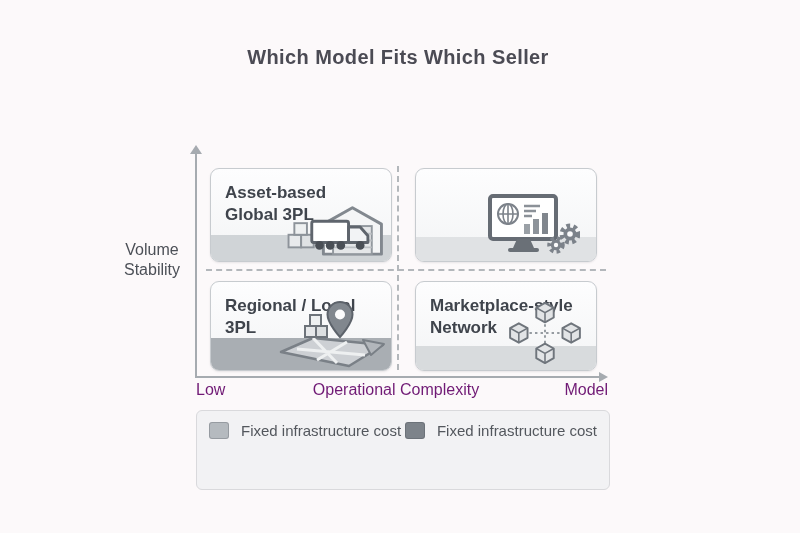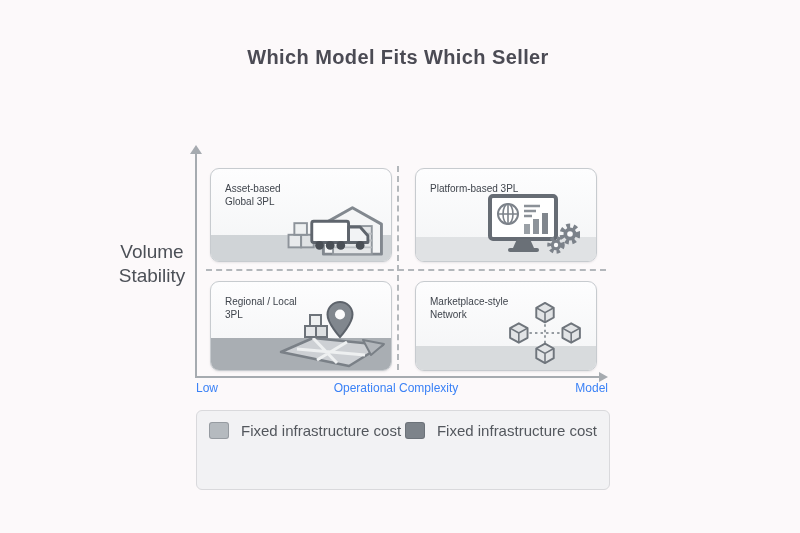--- a/index.html
+++ b/index.html
@@ -16,41 +16,41 @@
                border-bottom:9px solid #a6abb0;}
   .x-axis-line{position:absolute;left:196px;top:376px;width:404px;height:2px;background:#a6abb0;}
   .x-axis-head{position:absolute;left:599px;top:372px;width:0;height:0;
                border-top:5px solid transparent;border-bottom:5px solid transparent;
                border-left:9px solid #a6abb0;}
 
   .dash-v{position:absolute;left:397px;top:166px;height:204px;width:0;border-left:2px dashed #b3b7bb;}
   .dash-h{position:absolute;left:206px;top:269px;width:400px;height:0;border-top:2px dashed #b3b7bb;}
 
   .y-label{position:absolute;left:112px;top:240px;width:80px;text-align:center;
-           font-size:19px;line-height:1.25;color:#4c5057;font-weight:400;}
+           font-size:16px;line-height:1.25;color:#4c5057;font-weight:400;}
 
   .x-labels{position:absolute;left:196px;top:381px;width:412px;height:20px;
-            font-size:12px;color:#3b82f6;text-decoration:underline;}
+            font-size:16px;color:#701a75;text-decoration:underline;}
   .x-min{position:absolute;left:0;top:0;}
   .x-name{position:absolute;left:0;right:12px;top:0;text-align:center;}
   .x-max{position:absolute;right:0;top:0;}
 
   
   .card{position:absolute;width:180px;border:1px solid #c7cbcf;border-radius:9px;
         background:linear-gradient(#fdfdfe,#f3f4f5);box-shadow:0 1px 2px rgba(80,85,90,.12);
         overflow:hidden;}
   .card.tl{left:210px;top:168px;height:92px;}
   .card.tr{left:415px;top:168px;height:92px;}
   .card.bl{left:210px;top:281px;height:88px;}
   .card.br{left:415px;top:281px;height:88px;}
   .card-band{position:absolute;left:0;right:0;bottom:0;}
   .tl .card-band{height:26px;} .tr .card-band{height:24px;}
   .bl .card-band{height:32px;} .br .card-band{height:24px;}
   .card-label{position:relative;z-index:2;padding:13px 4px 0 14px;
-              font-size:10px;font-weight:400;color:#3f444c;line-height:1.32;}
+              font-size:17px;font-weight:700;color:#3f444c;line-height:1.32;}
   .card-icon{position:absolute;z-index:3;}
   .tl .card-icon{right:5px;bottom:3px;width:102px;height:60px;}
   .tr .card-icon{right:16px;bottom:5px;width:100px;height:62px;}
   .bl .card-icon{right:3px;bottom:2px;width:112px;height:68px;}
   .br .card-icon{right:8px;bottom:5px;width:86px;height:64px;}
 
   
   .legend{position:absolute;left:196px;top:410px;width:414px;height:80px;
           background:#f2f2f4;border:1px solid #d9d9dc;border-radius:6px;
           box-sizing:border-box;padding:9px 12px;display:flex;flex-direction:row;justify-content:space-between;}
@@ -94,23 +94,20 @@
       <path d="M66 30 h12 l8 9 v7 h-20 z" fill="#f2f3f5" stroke="#5f656d" stroke-width="3" stroke-linejoin="round"></path>
       <circle cx="36" cy="49" r="4.5" fill="#4a4f56"></circle>
       <circle cx="47" cy="49" r="4.5" fill="#4a4f56"></circle>
       <circle cx="58" cy="49" r="4.5" fill="#4a4f56"></circle>
       <circle cx="78" cy="49" r="4.5" fill="#4a4f56"></circle>
     </svg>
   </div>
 
   <div class="card tr">
     <div class="card-band" style="background: rgb(224, 226, 228);"></div>
-    <div class="card-label">
-      <span>Platform-based 3PL</span>
-    </div>
     <svg class="card-icon" viewBox="0 0 100 62">
       <rect x="10" y="2" width="66" height="43" rx="3" fill="#ffffff" stroke="#666c74" stroke-width="4"></rect>
       <circle cx="28" cy="20" r="10" fill="none" stroke="#7c828a" stroke-width="2"></circle>
       <path d="M18 20 H38 M28 10 V30" stroke="#7c828a" stroke-width="1.6"></path>
       <ellipse cx="28" cy="20" rx="5" ry="10" fill="none" stroke="#7c828a" stroke-width="1.6"></ellipse>
       <path d="M44 12 h16 M44 17 h12 M44 22 h8" stroke="#8b9198" stroke-width="2.4"></path>
       <rect x="44" y="30" width="6" height="10" fill="#9aa0a6"></rect>
       <rect x="53" y="25" width="6" height="15" fill="#8d939a"></rect>
       <rect x="62" y="19" width="6" height="21" fill="#80868d"></rect>
       <path d="M37 45 h13 l4 9 h-21 z" fill="#6a7077"></path>

